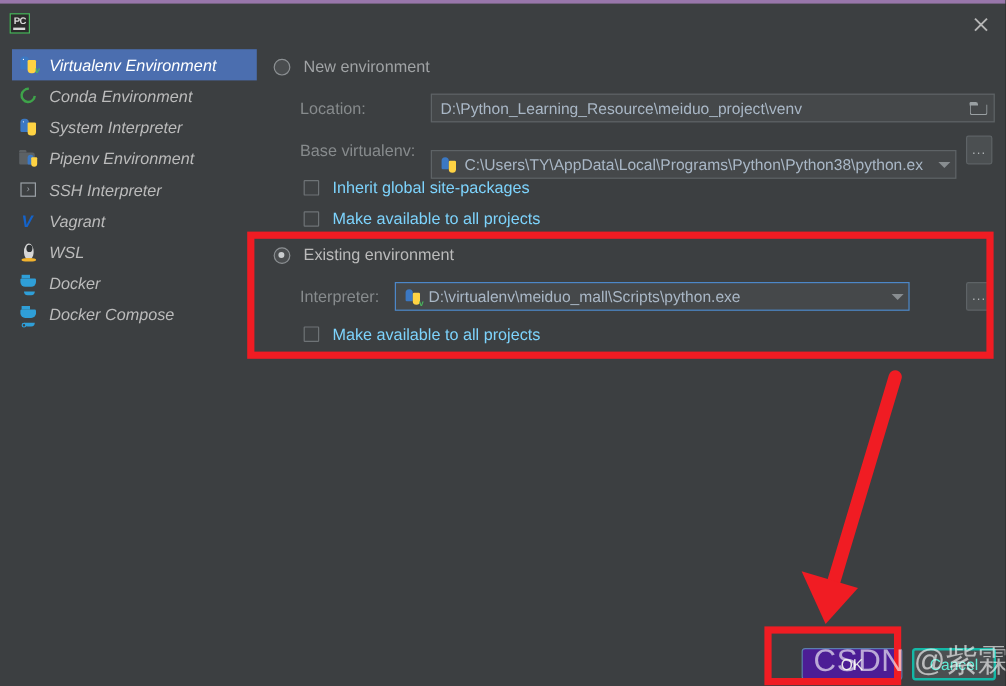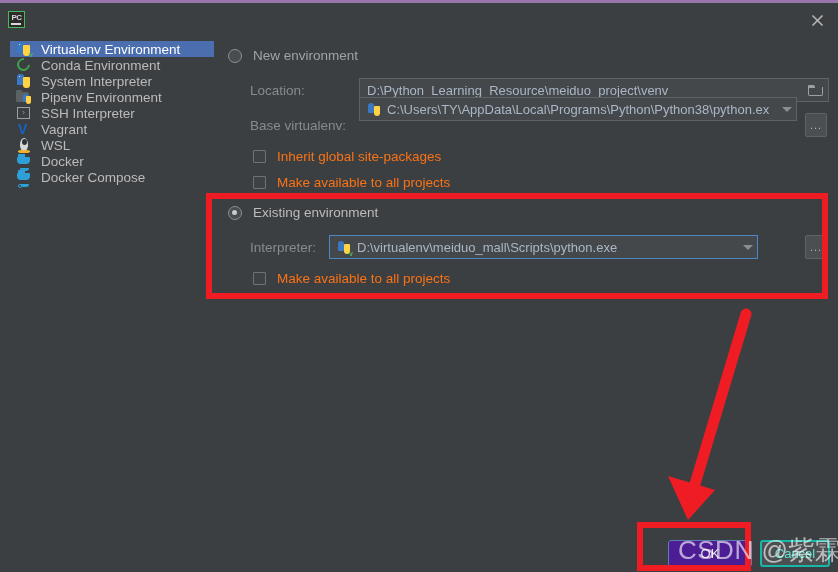--- a/index.html
+++ b/index.html
@@ -65,26 +65,27 @@
   .close-btn svg { display: block; }
 
   
   .sidebar {
     position: absolute;
     left: 0; top: 38px;
     width: 220px;
   }
   .side-item {
     position: relative;
-    height: 16px;
+    height: 26px;
     margin: 0 6px 0 10px;
     display: flex;
     align-items: center;
     padding-left: 6px;
     box-sizing: border-box;
+    font-style: italic;
   }
   .side-item.selected {
     background: #4b6eaf;
     width: 204px;
   }
   .side-label {
     font-size: 13.5px;
     color: #bbbbbb;
     margin-left: 9px;
     white-space: nowrap;
@@ -325,21 +326,21 @@
     width: 13px; height: 13px;
     border: 1.5px solid #6e7376;
     background: #3f4244;
     box-sizing: border-box;
     flex: 0 0 13px;
     border-radius: 1px;
   }
   .checkbox-label {
     margin-left: 11px;
     font-size: 13.5px;
-    color: #f97316;
+    color: #7dd3fc;
     white-space: nowrap;
   }
 
   
   .fieldpy {
     width: 15px; height: 15px;
     position: relative;
     flex: 0 0 15px;
     margin-right: 5px;
   }
@@ -500,21 +501,21 @@
       <span class="radio-label dim">New environment</span>
     </div>
 
     <div style="position:absolute;left:22px;top:42px;" class="field-label">Location:</div>
     <div class="textfield" style="position:absolute;left:131px;top:37px;width:470px;">
       <span class="tf-text">D:\Python_Learning_Resource\meiduo_project\venv</span>
       <span class="folder-btn"></span>
     </div>
 
     <div style="position:absolute;left:22px;top:77px;" class="field-label">Base virtualenv:</div>
-    <div class="textfield" style="position:absolute;left:131px;top:56px;width:438px;">
+    <div class="textfield" style="position:absolute;left:131px;top:84px;width:438px;">
       <span class="fieldpy">
         <span class="py-blue" style="left:1px;top:1px;width:6px;height:10px;"></span>
         <span class="py-yellow" style="left:6.5px;top:4px;width:6px;height:10px;"></span>
       </span>
       <span class="tf-text">C:\Users\TY\AppData\Local\Programs\Python\Python38\python.ex</span>
       <span class="combo-arrow"></span>
     </div>
     <div class="dots-btn" style="position:absolute;left:577px;top:72px;">...</div>
 
     <div class="checkbox-row" style="position:absolute;left:25px;top:108px;">

